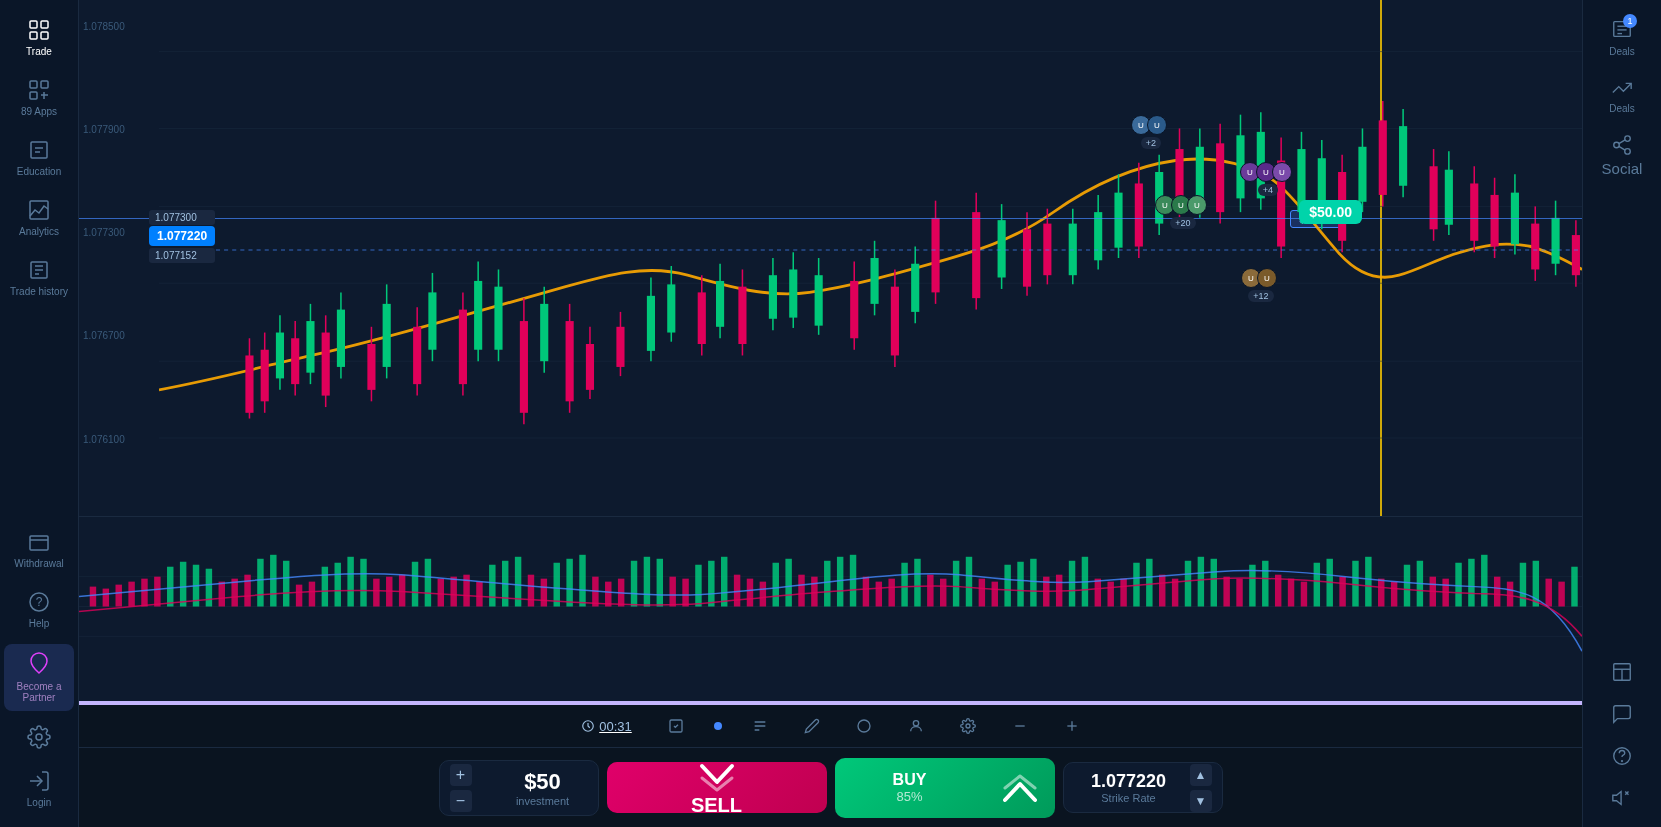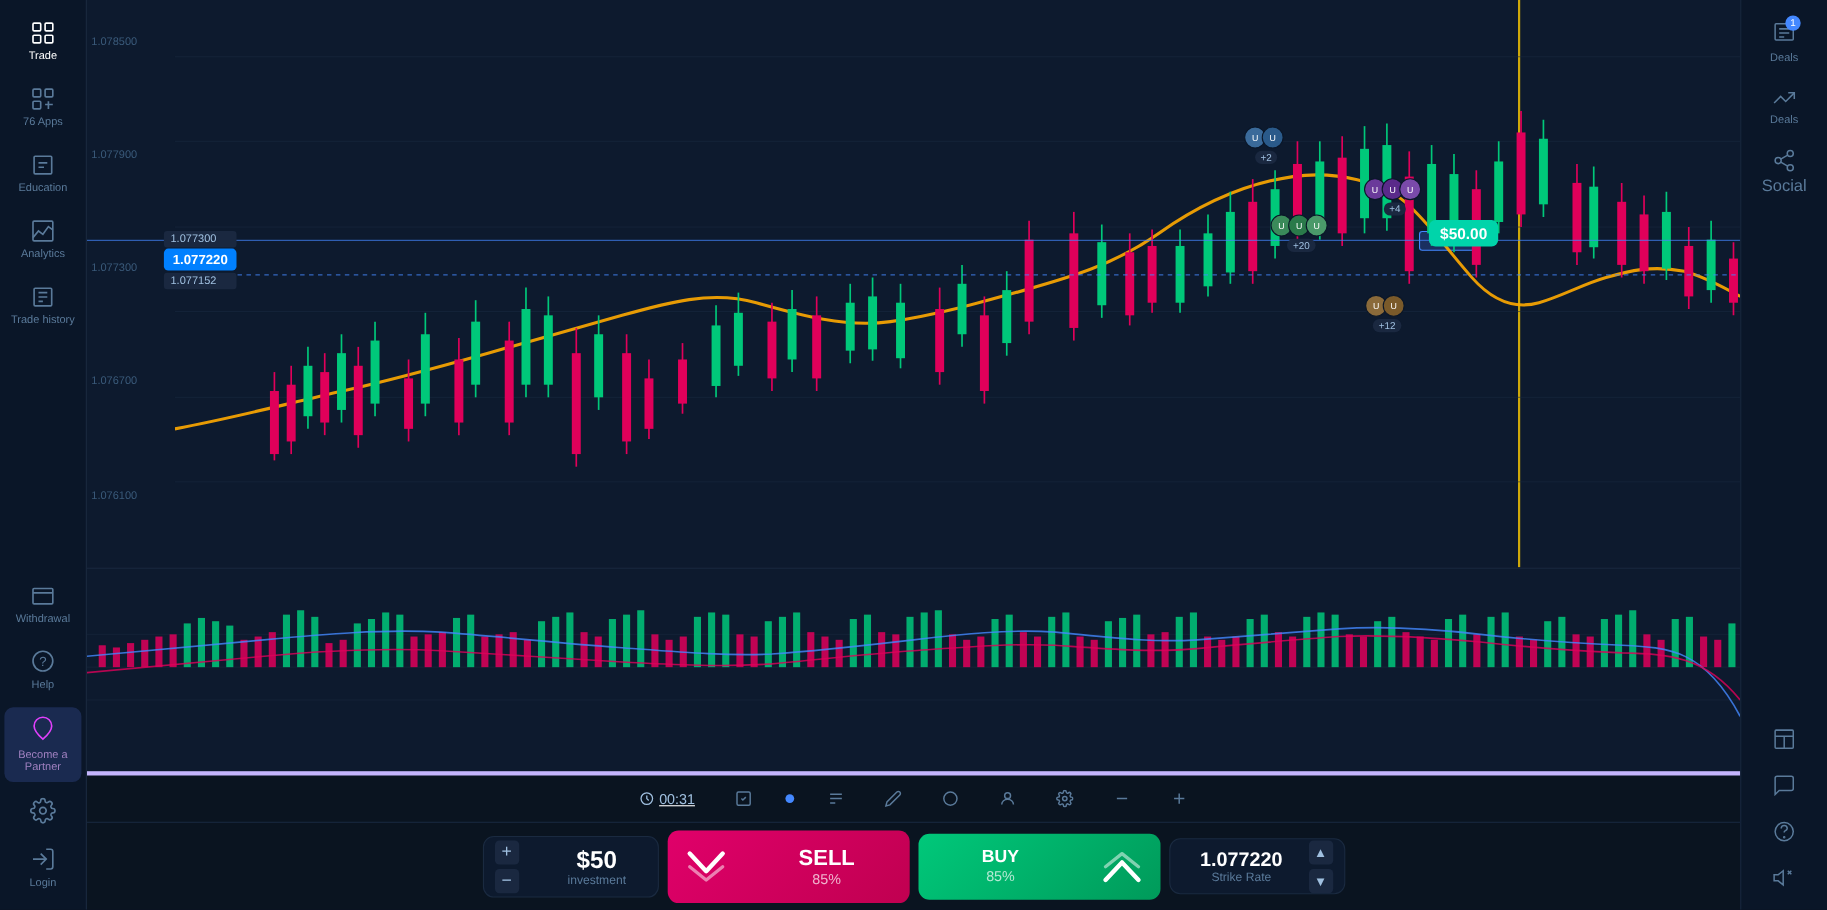--- a/index.html
+++ b/index.html
@@ -259,23 +259,24 @@
     
     .sell-btn {
       background: linear-gradient(135deg, #e0006a, #c00050);
       border: none;
       border-radius: 10px;
       padding: 0;
       cursor: pointer;
       display: flex;
       align-items: center;
       min-width: 220px;
-      height: 66px;
+      height: 51px;
       overflow: hidden;
       margin-right: 4px;
+      flex-direction: column;
     }
     .sell-icon-area {
       width: 70px;
       display: flex;
       align-items: center;
       justify-content: center;
     }
     .sell-text-area {
       flex: 1;
       text-align: center;
@@ -412,21 +413,21 @@
       display: flex;
       align-items: center;
       justify-content: center;
       color: #fff;
     }
 
     
     .y-axis {
       position: absolute;
       left: 0;
-      top: 12px;
+      top: 0;
       width: 80px;
       height: 100%;
       pointer-events: none;
     }
     .y-label {
       position: absolute;
       left: 4px;
       font-size: 10px;
       color: #3a5a7a;
       transform: translateY(-50%);
@@ -510,21 +511,21 @@
   </div>
 
   <div class="sidebar-item">
     <svg viewBox="0 0 24 24" fill="none" stroke="currentColor" stroke-width="1.5">
       <rect x="3" y="3" width="7" height="7" rx="1"></rect>
       <rect x="14" y="3" width="7" height="7" rx="1"></rect>
       <rect x="3" y="14" width="7" height="7" rx="1"></rect>
       <line x1="14" y1="17" x2="21" y2="17"></line>
       <line x1="17" y1="14" x2="17" y2="21"></line>
     </svg>
-    <span class="sidebar-item-label">76 Apps</span>
+    <span class="sidebar-item-label">89 Apps</span>
   </div>
 
   <div class="sidebar-item">
     <svg viewBox="0 0 24 24" fill="none" stroke="currentColor" stroke-width="1.5">
       <rect x="4" y="4" width="16" height="16" rx="1"></rect>
       <line x1="8" y1="10" x2="16" y2="10"></line>
       <line x1="8" y1="14" x2="13" y2="14"></line>
     </svg>
     <span class="sidebar-item-label">Education</span>
   </div>

